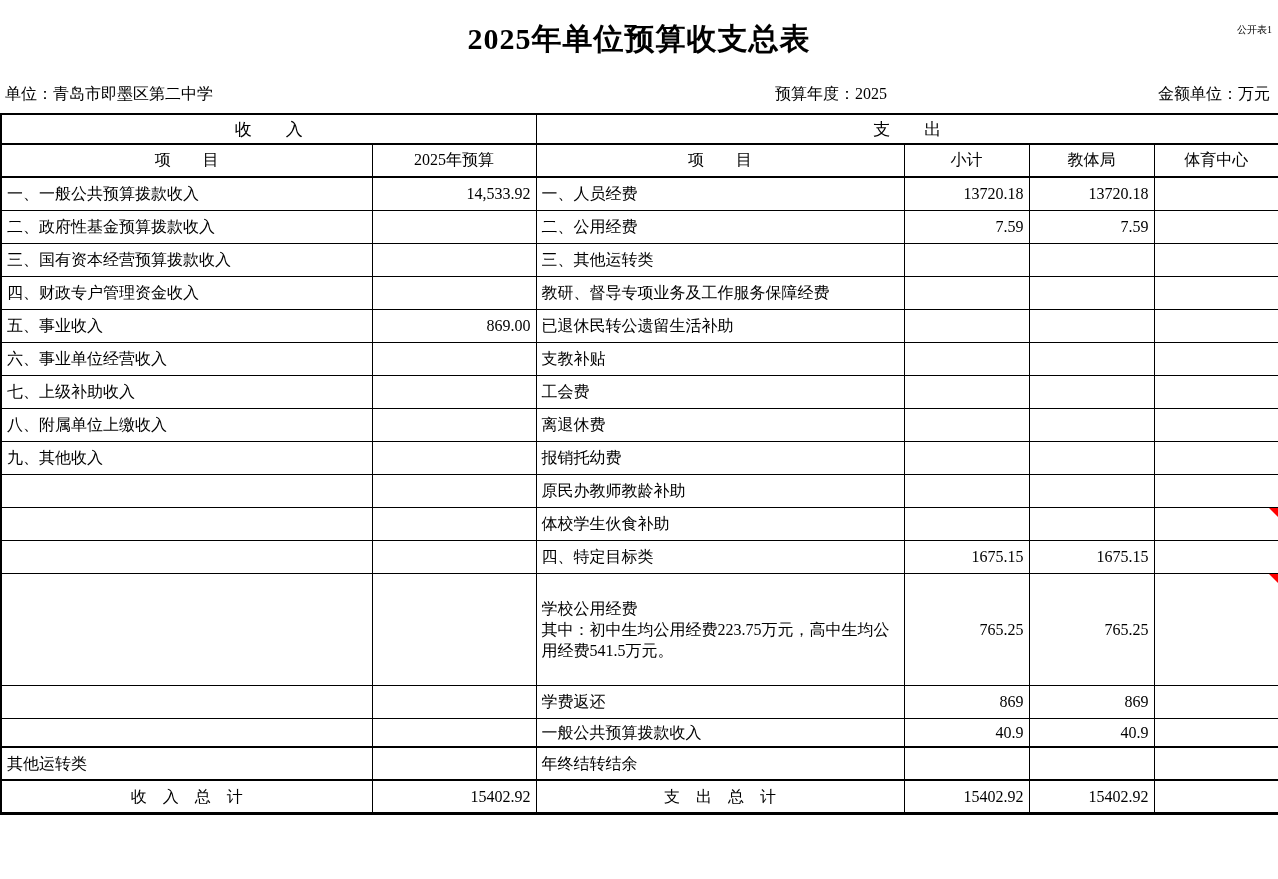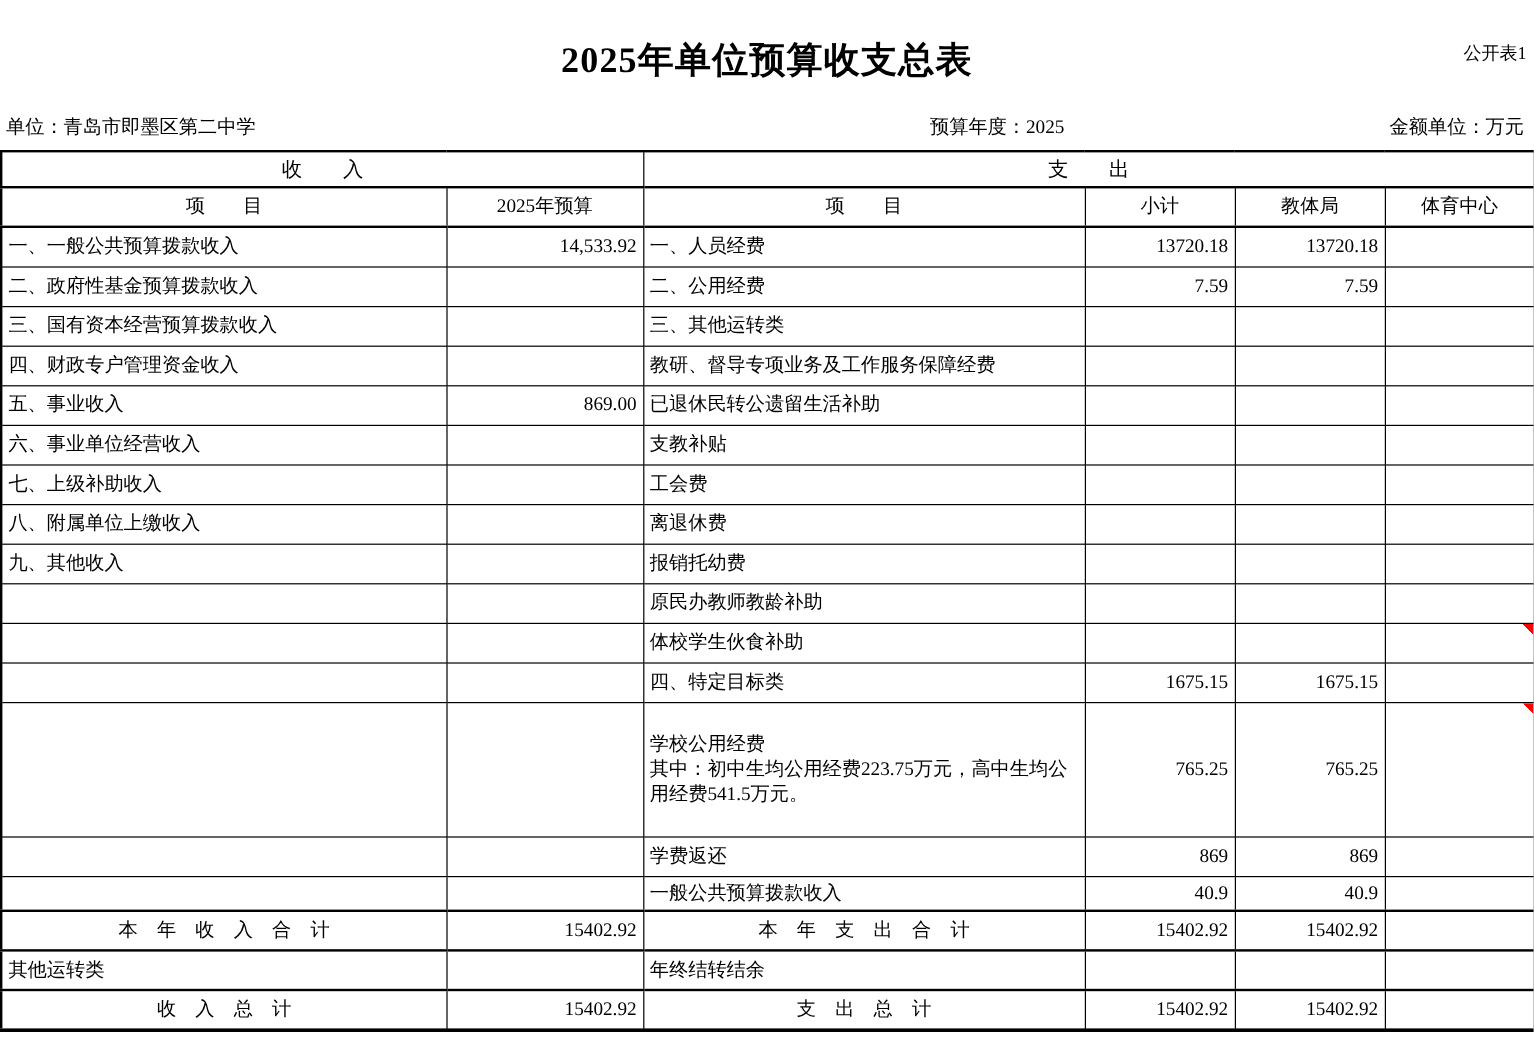--- a/index.html
+++ b/index.html
@@ -4,24 +4,24 @@
 <style>
   * { box-sizing: border-box; }
   html, body { margin: 0; padding: 0; width: 1278px; height: 879px; overflow: hidden; }
   body {
     background: #fff;
     color: #000;
     font-family: "Liberation Serif", "DejaVu Serif", serif;
   }
   .page { position: relative; width: 1278px; height: 879px; background: #fff; }
 
-  .corner { position: absolute; top: 3px; right: 6px; font-size: 15px; }
+  .corner { position: absolute; top: 3px; right: 6px; font-size: 10px; }
 
   .title {
-    margin: 32px 0 0 0;
+    margin: 20px 0 0 0;
     text-align: center;
     font-size: 30px;
     font-weight: bold;
     line-height: 38px;
     letter-spacing: 1px;
   }
 
   .meta { position: relative; margin-top: 26px; height: 22px; font-size: 16px; }
   .meta .m-unit { position: absolute; left: 5px; top: 0; text-align: center; }
   .meta .m-year { position: absolute; left: 775px; top: 0; }
@@ -226,28 +226,20 @@
           <td class="num marker-cell"><span class="val"></span></td>
         </tr>
         <tr>
           <td class="item"><span class="val"></span></td>
           <td class="num"><span class="val"></span></td>
           <td class="item exp"><span class="val">一般公共预算拨款收入</span></td>
           <td class="num"><span class="val">40.9</span></td>
           <td class="num"><span class="val">40.9</span></td>
           <td class="num marker-cell"><span class="val"></span></td>
         </tr>
-        <tr class="topline total">
-          <td class="item"><span class="val">本　年　收　入　合　计</span></td>
-          <td class="num"><span class="val">15402.92</span></td>
-          <td class="item exp"><span class="val">本　年　支　出　合　计</span></td>
-          <td class="num"><span class="val">15402.92</span></td>
-          <td class="num"><span class="val">15402.92</span></td>
-          <td class="num marker-cell"><span class="val"></span></td>
-        </tr>
         <tr class="topline">
           <td class="item"><span class="val">其他运转类</span></td>
           <td class="num"><span class="val"></span></td>
           <td class="item exp"><span class="val">年终结转结余</span></td>
           <td class="num"><span class="val"></span></td>
           <td class="num"><span class="val"></span></td>
           <td class="num marker-cell"><span class="val"></span></td>
         </tr>
         <tr class="topline total">
           <td class="item"><span class="val">收　入　总　计</span></td>

